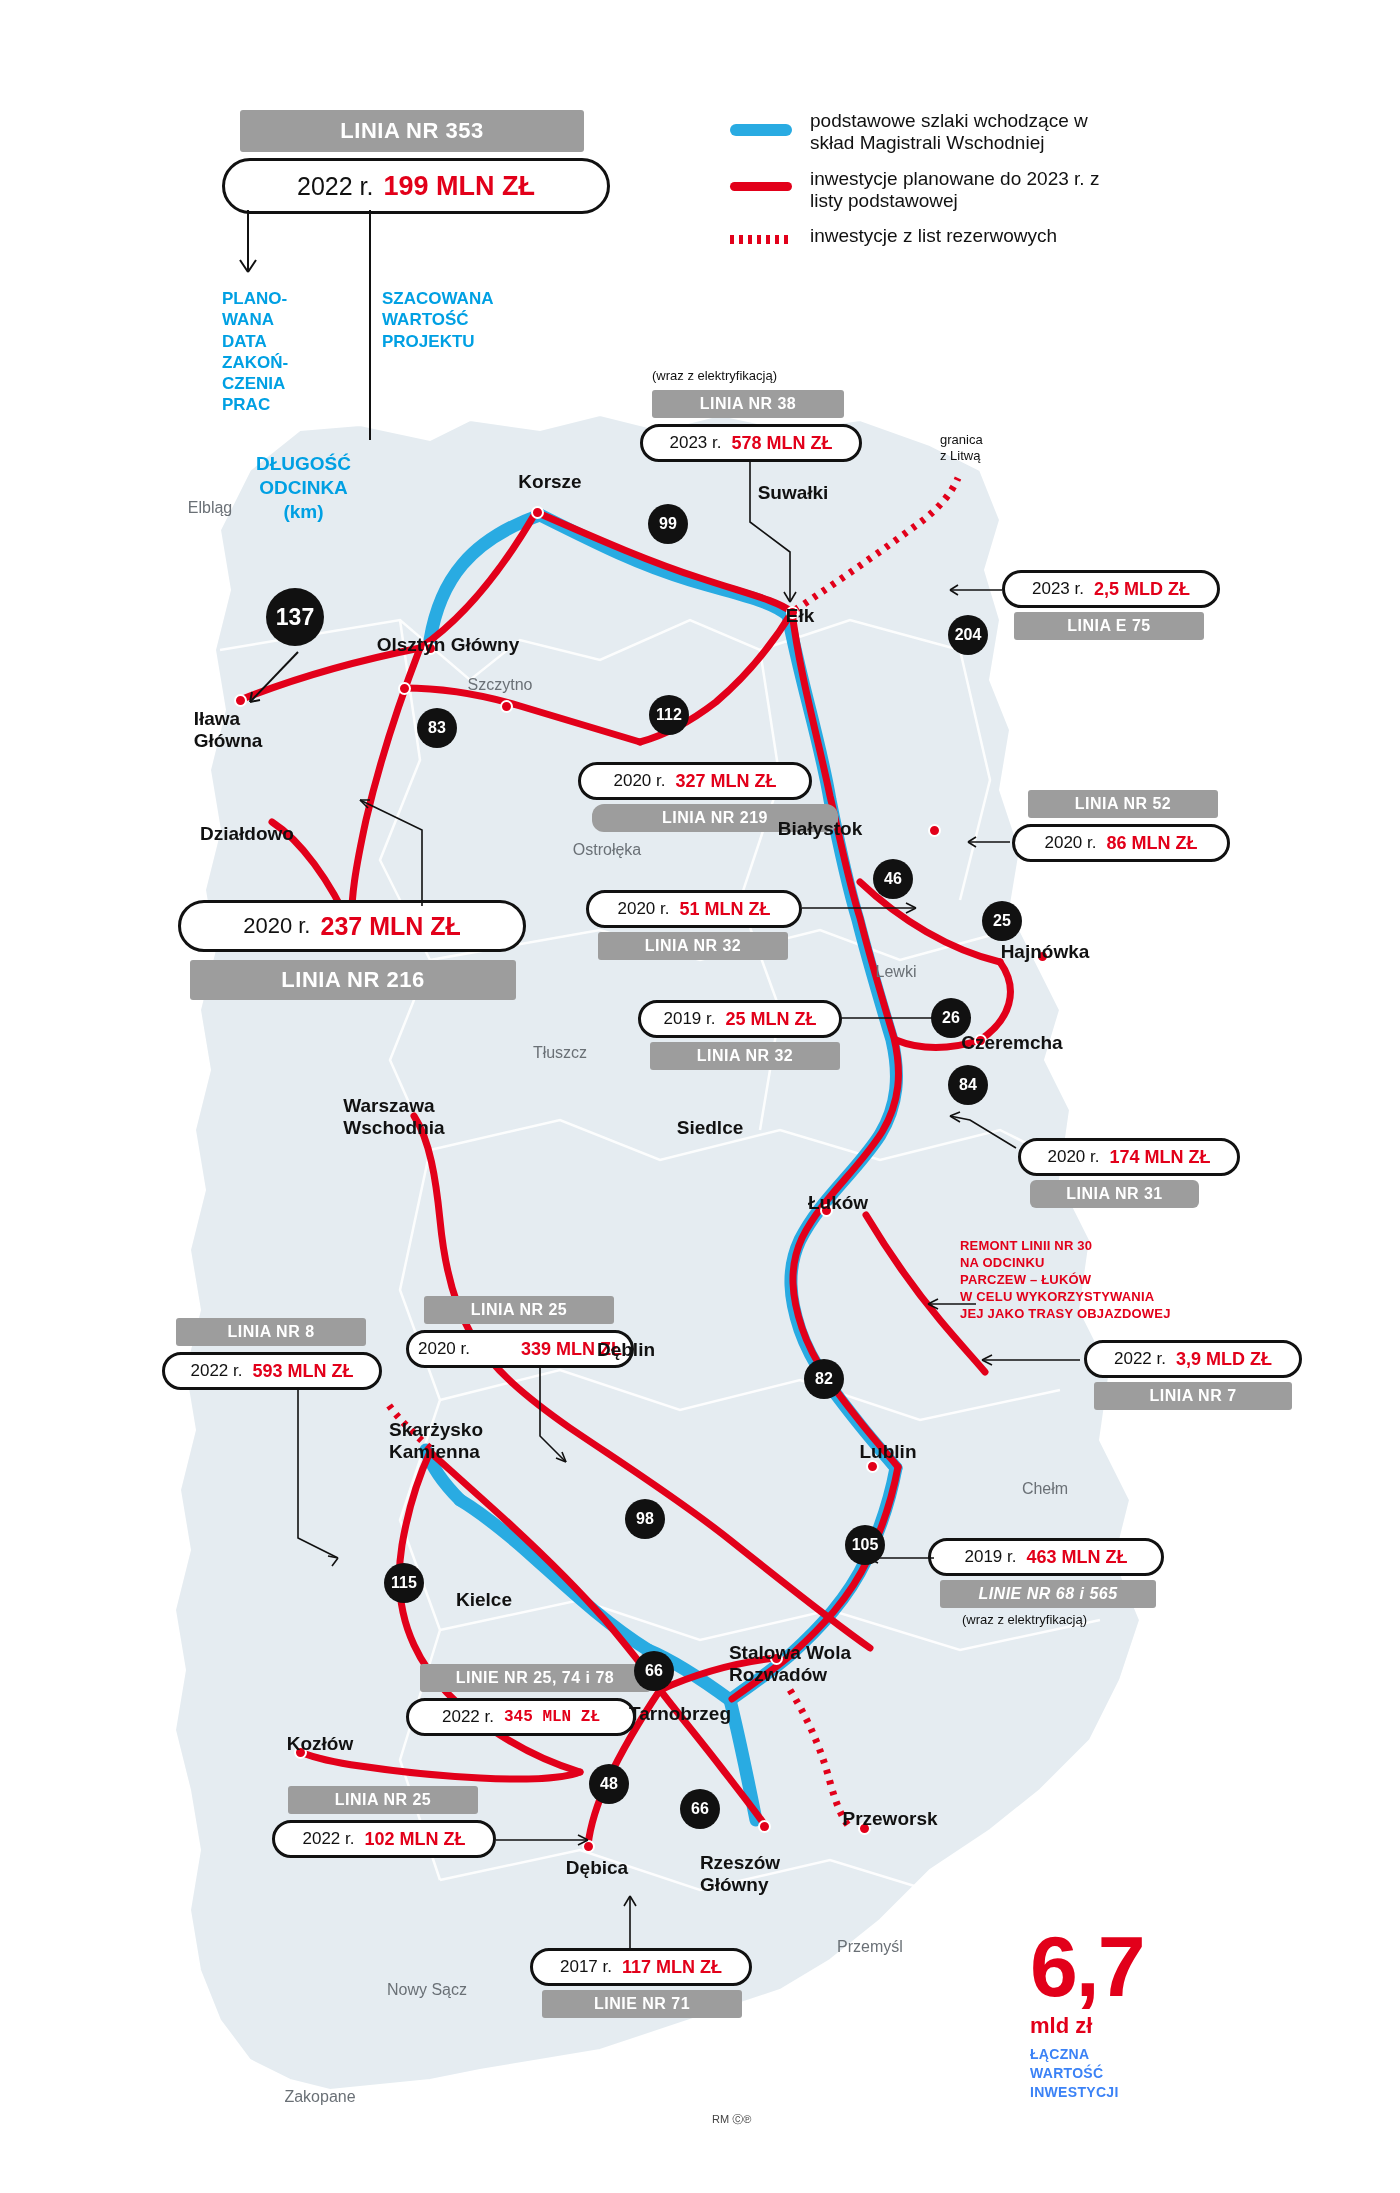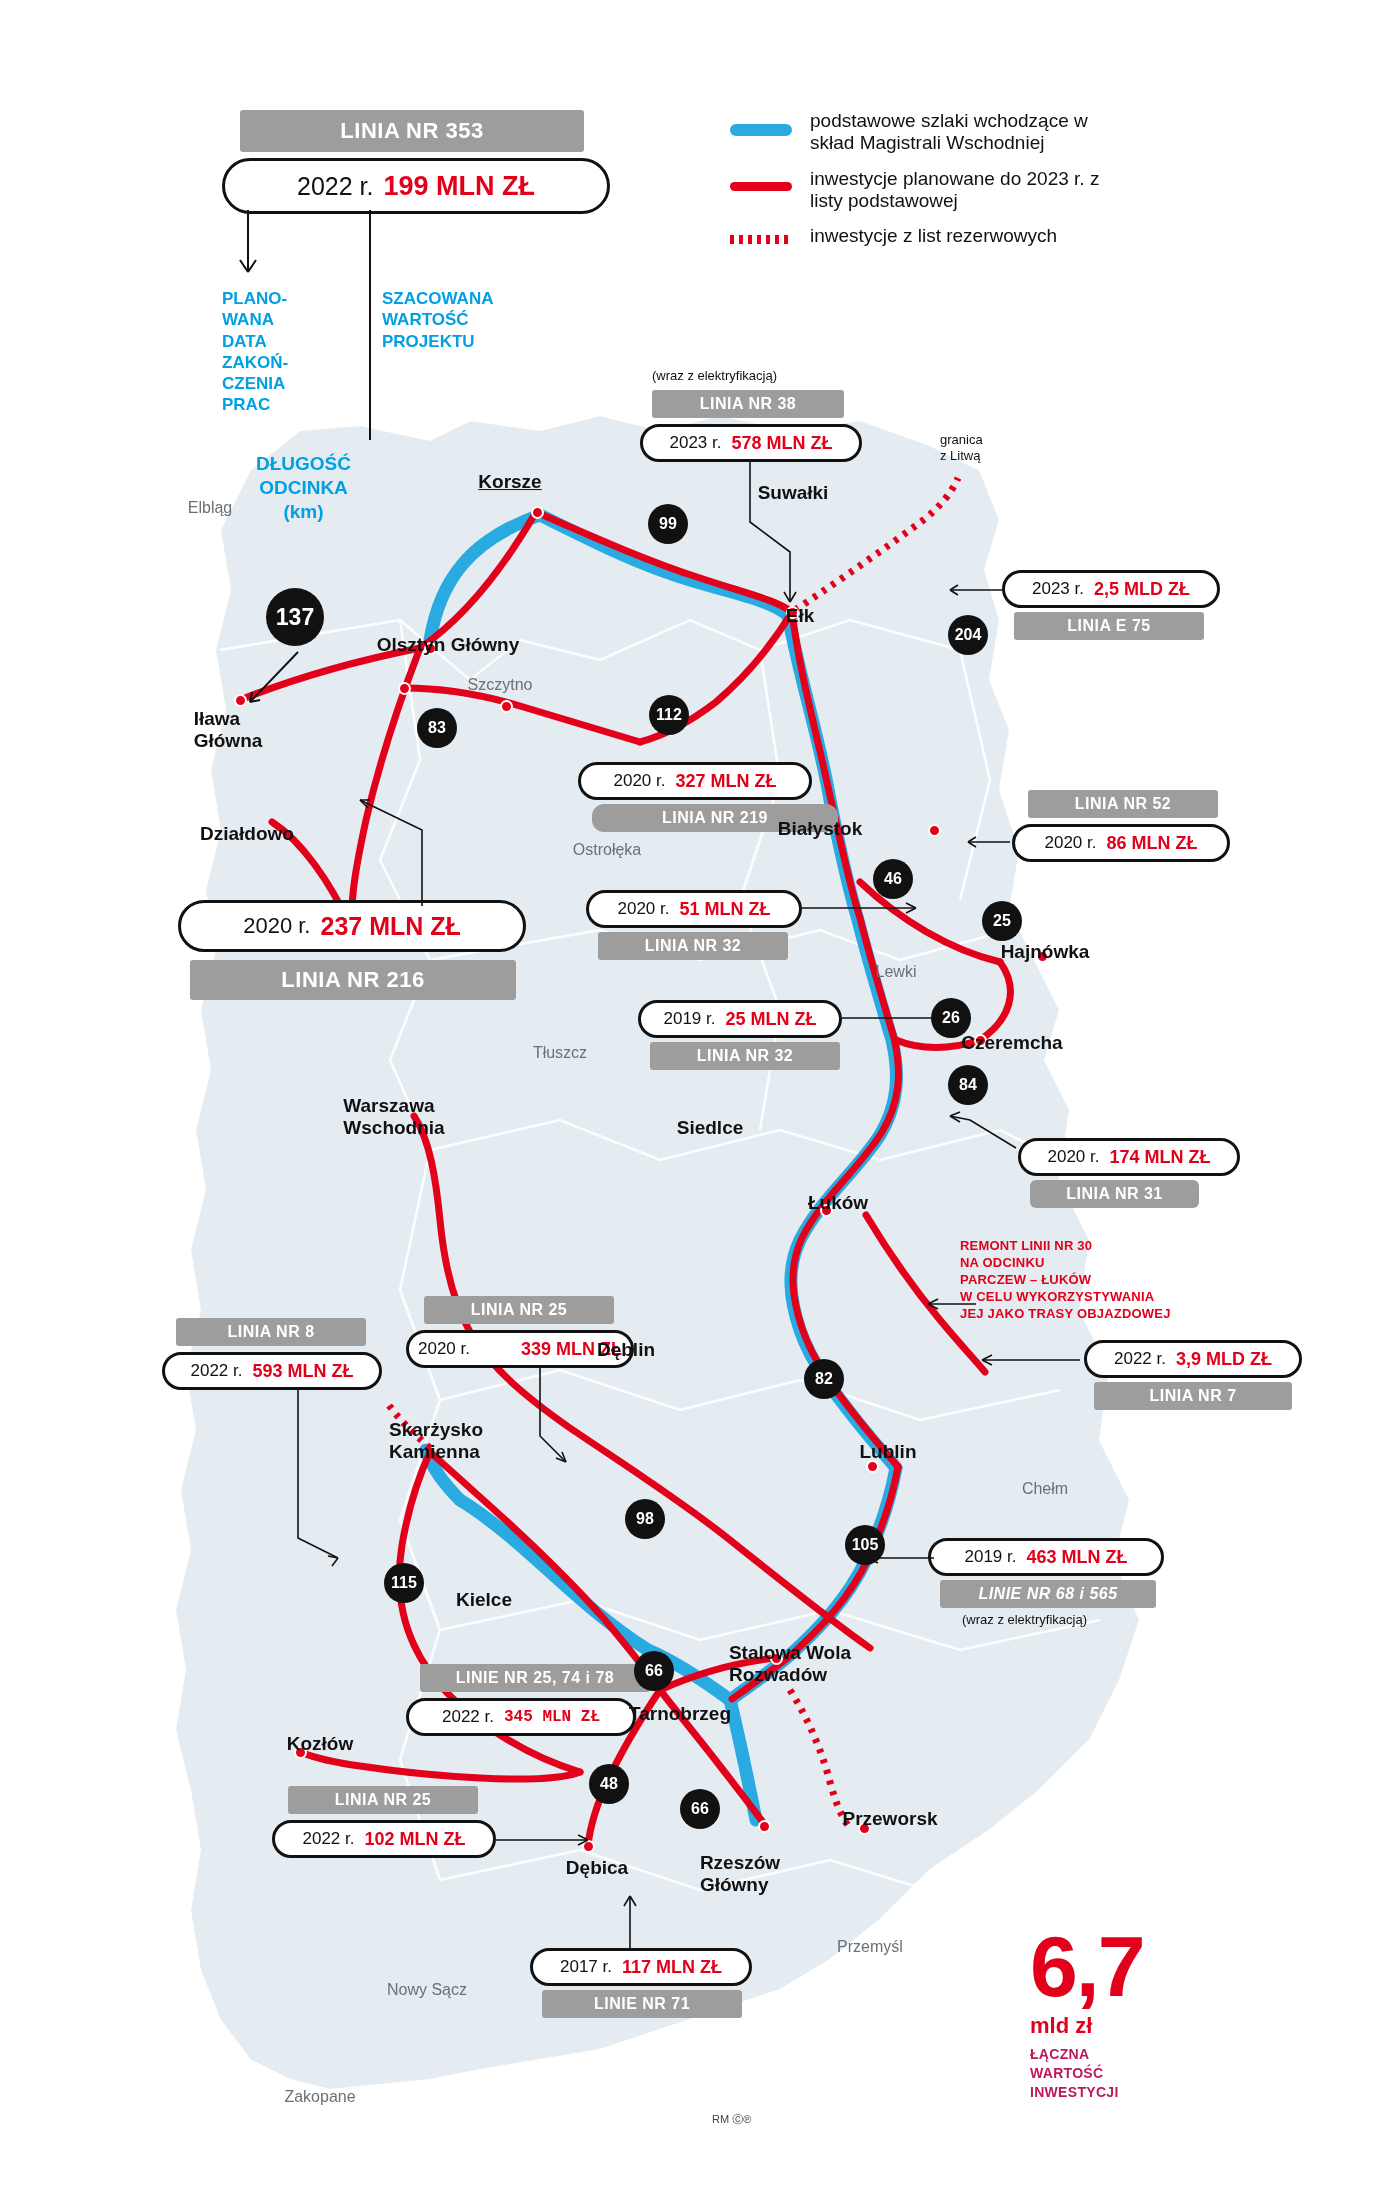--- a/index.html
+++ b/index.html
@@ -15,21 +15,21 @@
   .city{font-weight:bold;color:#111;white-space:nowrap;}
   .city-light{color:#6a7076;font-weight:normal;white-space:nowrap;}
   .redtext{color:#e2001a;font-weight:bold;}
   .bluetext{color:#00a0e3;font-weight:bold;}
   .legend-text{font-size:19px;line-height:1.15;color:#111;}
   .small-note{font-size:13px;color:#111;}
   .station{position:absolute;width:13px;height:13px;border-radius:50%;background:#e2001a;border:2px solid #fff;box-sizing:border-box;}
   #map-svg, #line-svg{position:absolute;left:0;top:0;}
   .tot-num{color:#e2001a;font-weight:bold;font-size:86px;line-height:.85;letter-spacing:-2px;}
   .tot-sub{color:#e2001a;font-weight:bold;font-size:22px;}
-  .tot-small{color:#be185d;font-weight:bold;font-size:14px;line-height:1.35;letter-spacing:.3px;}
+  .tot-small{color:#3b82f6;font-weight:bold;font-size:14px;line-height:1.35;letter-spacing:.3px;}
 </style>
 </head>
 <body>
 
 <div id="stage">
 
   <svg id="map-svg" width="1400" height="2193">
     <g>
       <path d="M250,470 L300,430 L360,425 L430,440 L470,420 L540,430 L600,415 L660,430 L720,415 L790,430 L860,420 L930,445 L980,470 L1000,520 L985,570 L1000,620 L990,680 L1010,730 L1000,790 L1020,850 L1010,910 L1035,960 L1060,1010 L1045,1060 L1070,1110 L1060,1180 L1090,1240 L1080,1310 L1110,1370 L1100,1440 L1130,1500 L1115,1560 L1140,1620 L1120,1680 L1090,1740 L1040,1790 L990,1830 L930,1870 L880,1920 L830,1960 L780,1990 L720,2010 L660,2030 L600,2050 L540,2060 L480,2070 L430,2080 L380,2085 L330,2090 L290,2080 L250,2060 L220,2020 L200,1970 L190,1910 L200,1850 L190,1790 L175,1730 L185,1670 L175,1610 L190,1550 L180,1490 L195,1430 L185,1370 L200,1310 L190,1250 L205,1190 L195,1130 L210,1070 L200,1010 L215,950 L205,890 L220,830 L210,770 L225,710 L215,650 L230,590 L220,530 Z" fill="#e4ecf1" stroke="#ffffff" stroke-width="2" opacity="0.95"></path>
       <g stroke="#ffffff" stroke-width="2.5" fill="none" opacity="0.9">
@@ -368,21 +368,21 @@
     <span>LINIE NR 71</span>
   </div>
   <svg class="abs" width="60" height="70" style="left:600px;top:1886px;">
     <g stroke="#111" stroke-width="1.6" fill="none">
         <path d="M30,62 L30,10"></path>
         <path d="M30,10 L24,20 M30,10 L36,20"></path>
       </g>
   </svg>
 
   <div id="cities-bold">
-      <div class="abs city" style="left: 510px; top: 482px; font-size: 19px; line-height: 1.15; white-space: pre-line; transform: translate(-50%, -50%); text-decoration: underline;">Korsze</div>
+      <div class="abs city" style="left: 550px; top: 482px; font-size: 19px; line-height: 1.15; white-space: pre-line; transform: translate(-50%, -50%);">Korsze</div>
       <div class="abs city" style="left: 793px; top: 493px; font-size: 19px; line-height: 1.15; white-space: pre-line; transform: translate(-50%, -50%);">Suwałki</div>
       <div class="abs city" style="left: 800px; top: 616px; font-size: 19px; line-height: 1.15; white-space: pre-line; transform: translate(-50%, -50%);">Ełk</div>
       <div class="abs city" style="left: 448px; top: 645px; font-size: 19px; line-height: 1.15; white-space: pre-line; transform: translate(-50%, -50%);">Olsztyn Główny</div>
       <div class="abs city" style="left: 228px; top: 730px; font-size: 19px; line-height: 1.15; white-space: pre-line; transform: translate(-50%, -50%);">Iława
 Główna</div>
       <div class="abs city" style="left: 247px; top: 834px; font-size: 19px; line-height: 1.15; white-space: pre-line; transform: translate(-50%, -50%);">Działdowo</div>
       <div class="abs city" style="left: 820px; top: 829px; font-size: 19px; line-height: 1.15; white-space: pre-line; transform: translate(-50%, -50%);">Białystok</div>
       <div class="abs city" style="left: 1045px; top: 952px; font-size: 19px; line-height: 1.15; white-space: pre-line; transform: translate(-50%, -50%);">Hajnówka</div>
       <div class="abs city" style="left: 1012px; top: 1043px; font-size: 19px; line-height: 1.15; white-space: pre-line; transform: translate(-50%, -50%);">Czeremcha</div>
       <div class="abs city" style="left: 394px; top: 1117px; font-size: 19px; line-height: 1.15; white-space: pre-line; transform: translate(-50%, -50%);">Warszawa

